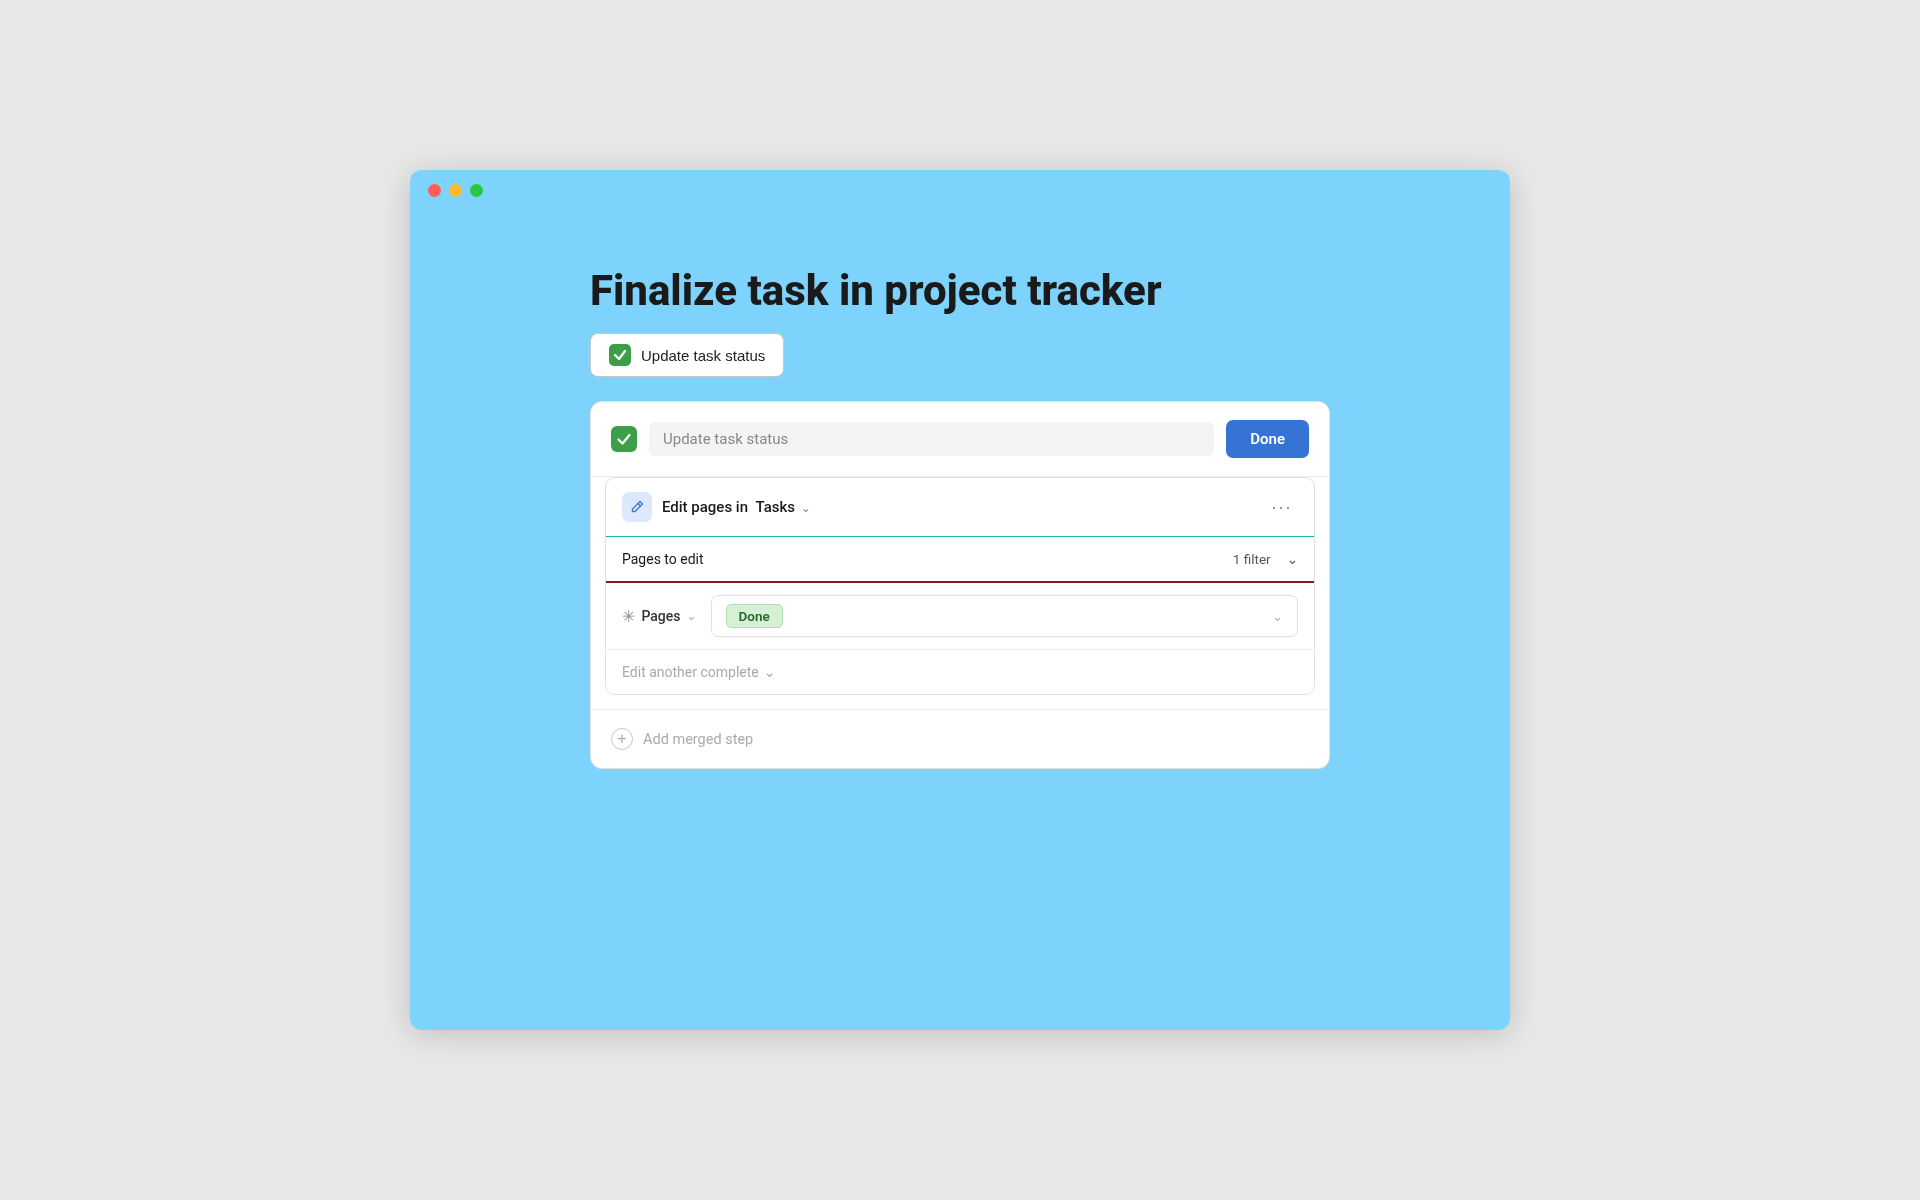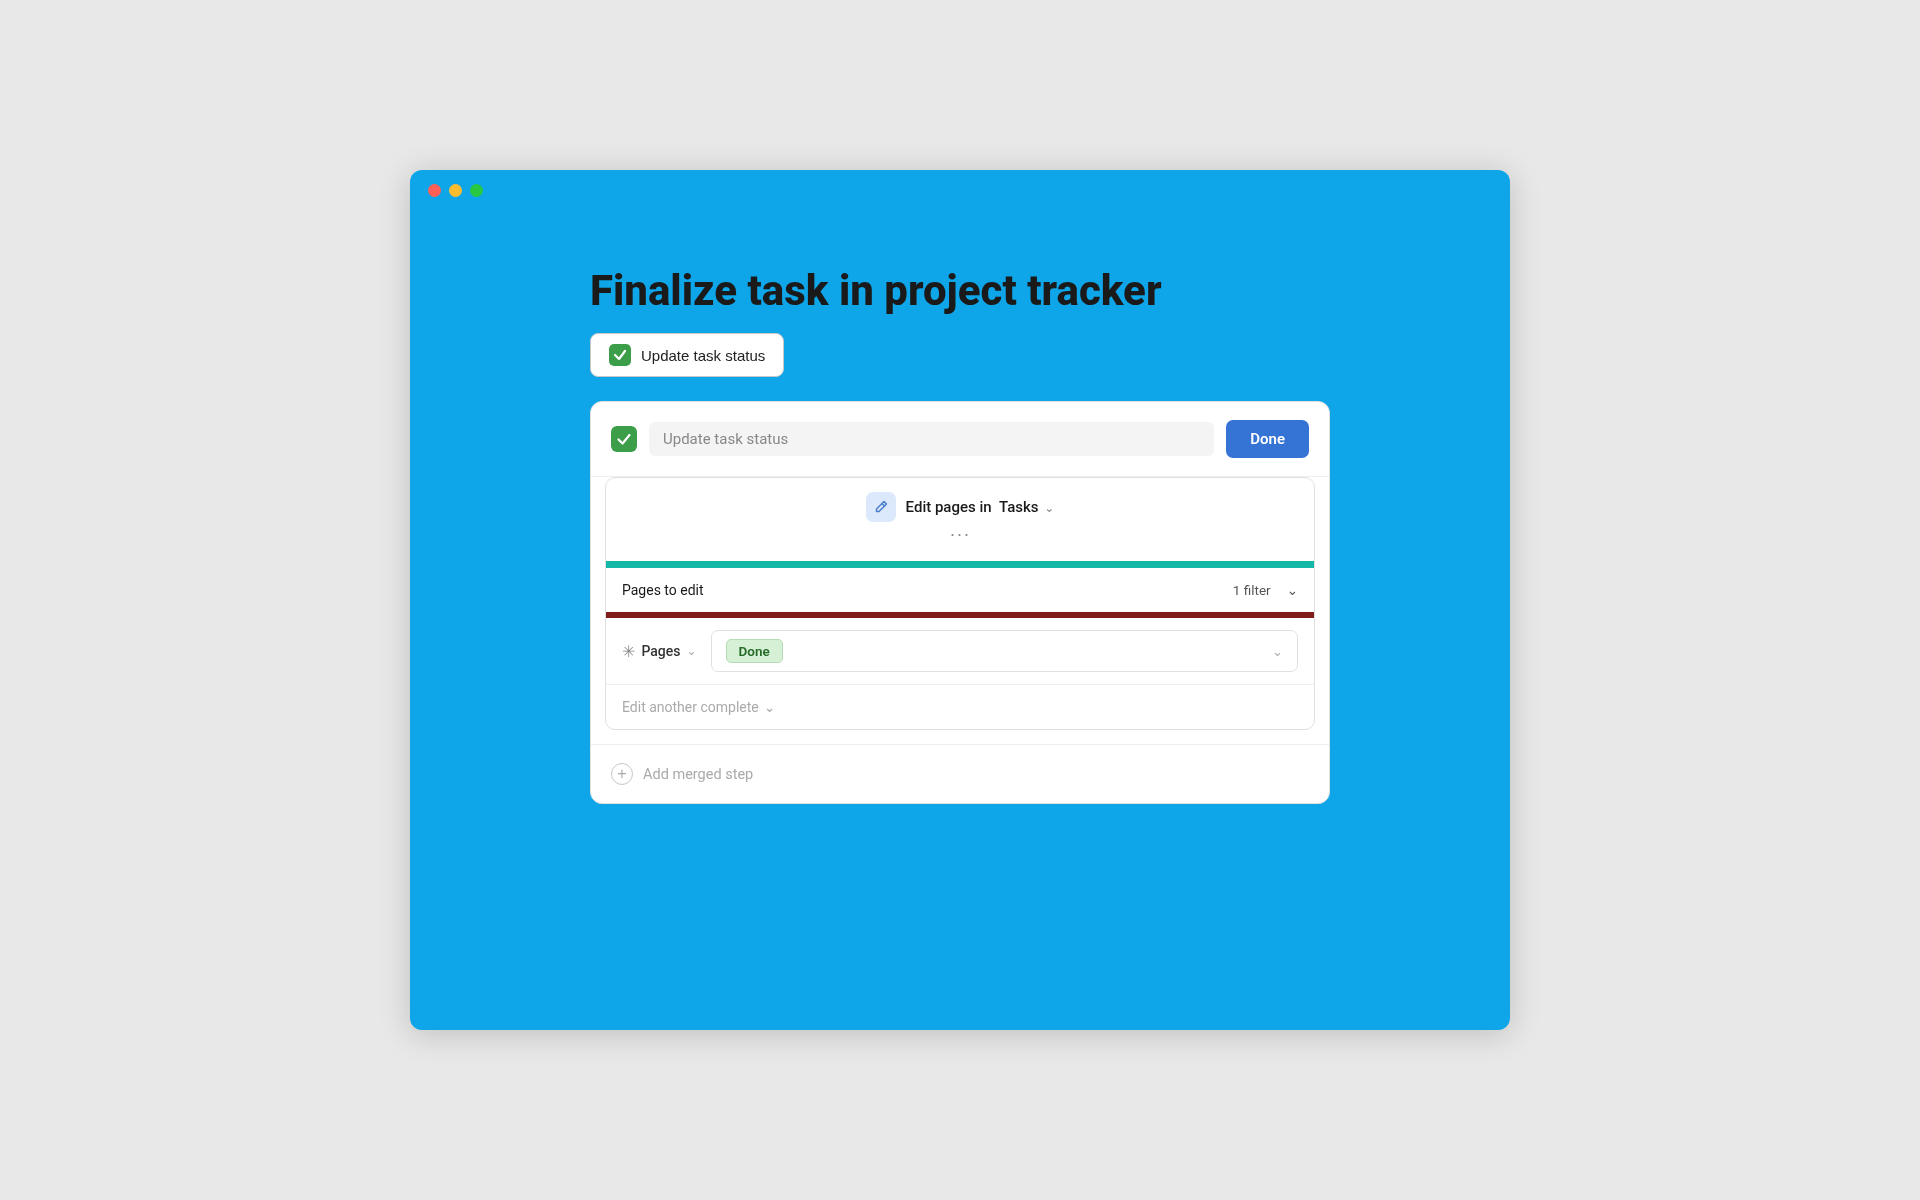--- a/index.html
+++ b/index.html
@@ -11,21 +11,21 @@
     body {
       background: #e8e8e8;
       display: flex;
       justify-content: center;
       align-items: center;
       min-height: 100vh;
       font-family: -apple-system, BlinkMacSystemFont, "Segoe UI", Roboto, Helvetica, Arial, sans-serif;
     }
 
     .window {
-      background: #0ea5e9;
+      background: #7dd3fc;
       border-radius: 12px;
       width: 1100px;
       min-height: 860px;
       box-shadow: 0 4px 32px rgba(0,0,0,0.18);
       position: relative;
       padding: 0;
       overflow: hidden;
     }
 
     .titlebar {
@@ -162,22 +162,21 @@
       border-radius: 10px;
       overflow: hidden;
       background: #fff;
     }
 
     .action-header {
       display: flex;
       align-items: center;
       justify-content: space-between;
       padding: 14px 16px;
-      border-bottom: 7px solid #14b8a6;
-      flex-direction: column;
+      border-bottom: 1px solid #14b8a6;
     }
 
     .action-header-left {
       display: flex;
       align-items: center;
       gap: 10px;
     }
 
     .action-icon-box {
       width: 30px;
@@ -221,21 +220,21 @@
       border-radius: 5px;
       letter-spacing: 1px;
     }
 
     
     .pages-row {
       display: flex;
       align-items: flex-start;
       justify-content: space-between;
       padding: 14px 16px;
-      border-bottom: 6px solid #7f1d1d;
+      border-bottom: 2px solid #7f1d1d;
       font-size: 14px;
       color: #1a1a1a;
     }
 
     .filter-btn {
       display: flex;
       align-items: center;
       gap: 16px;
       background: none;
       border: none;

